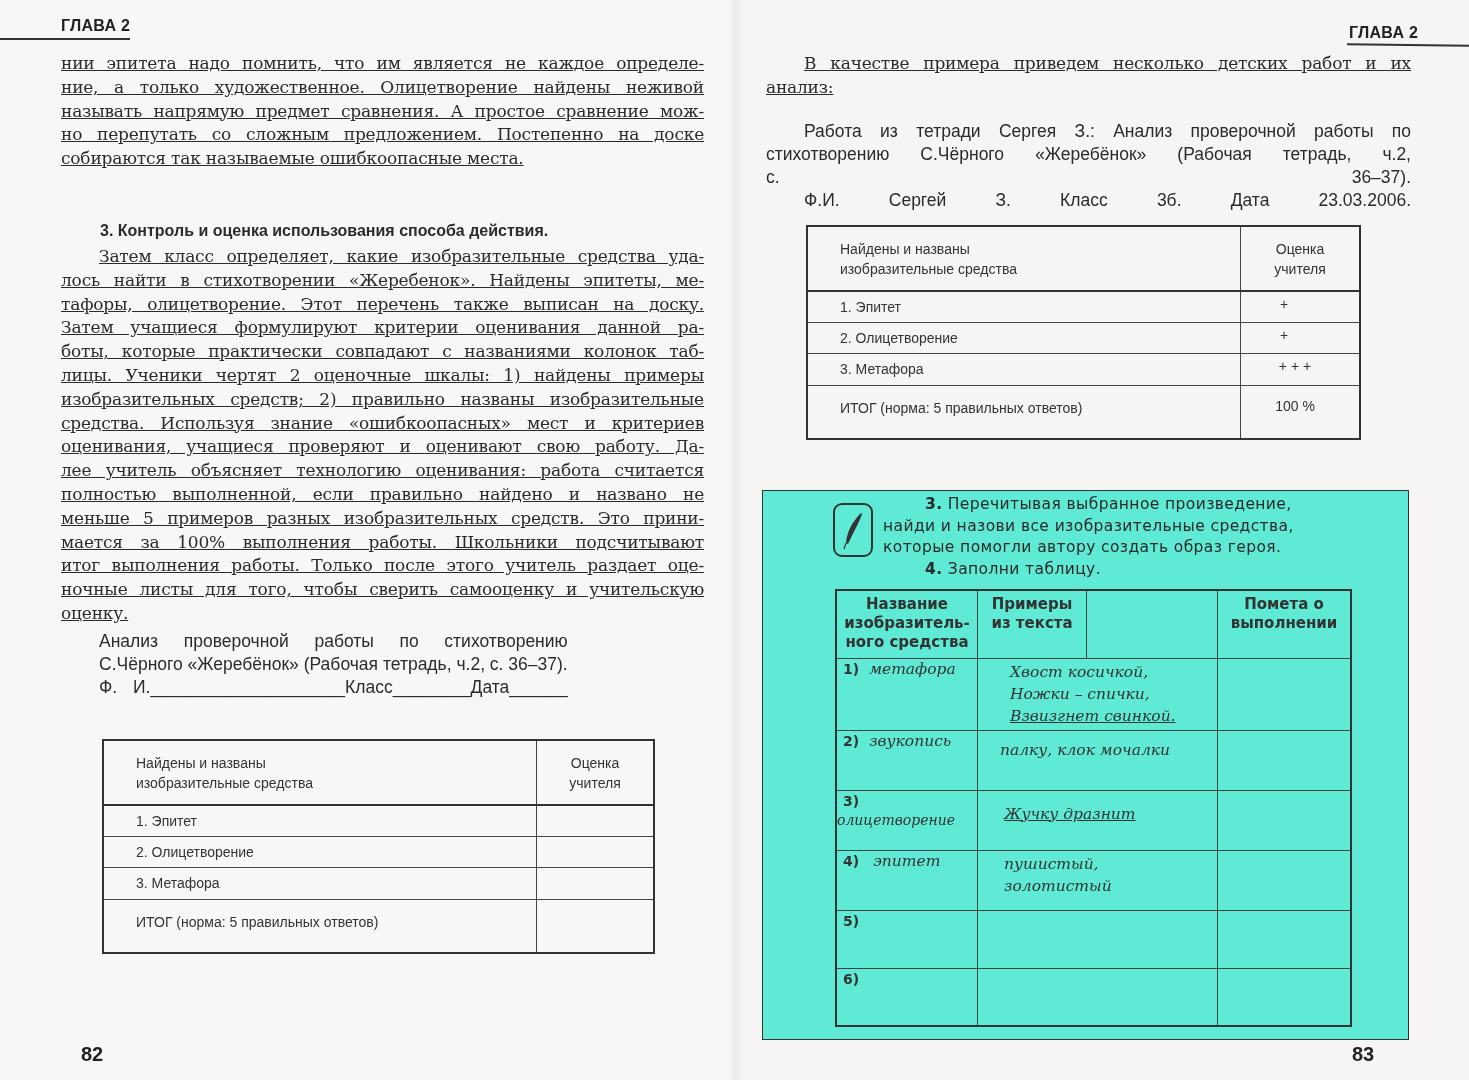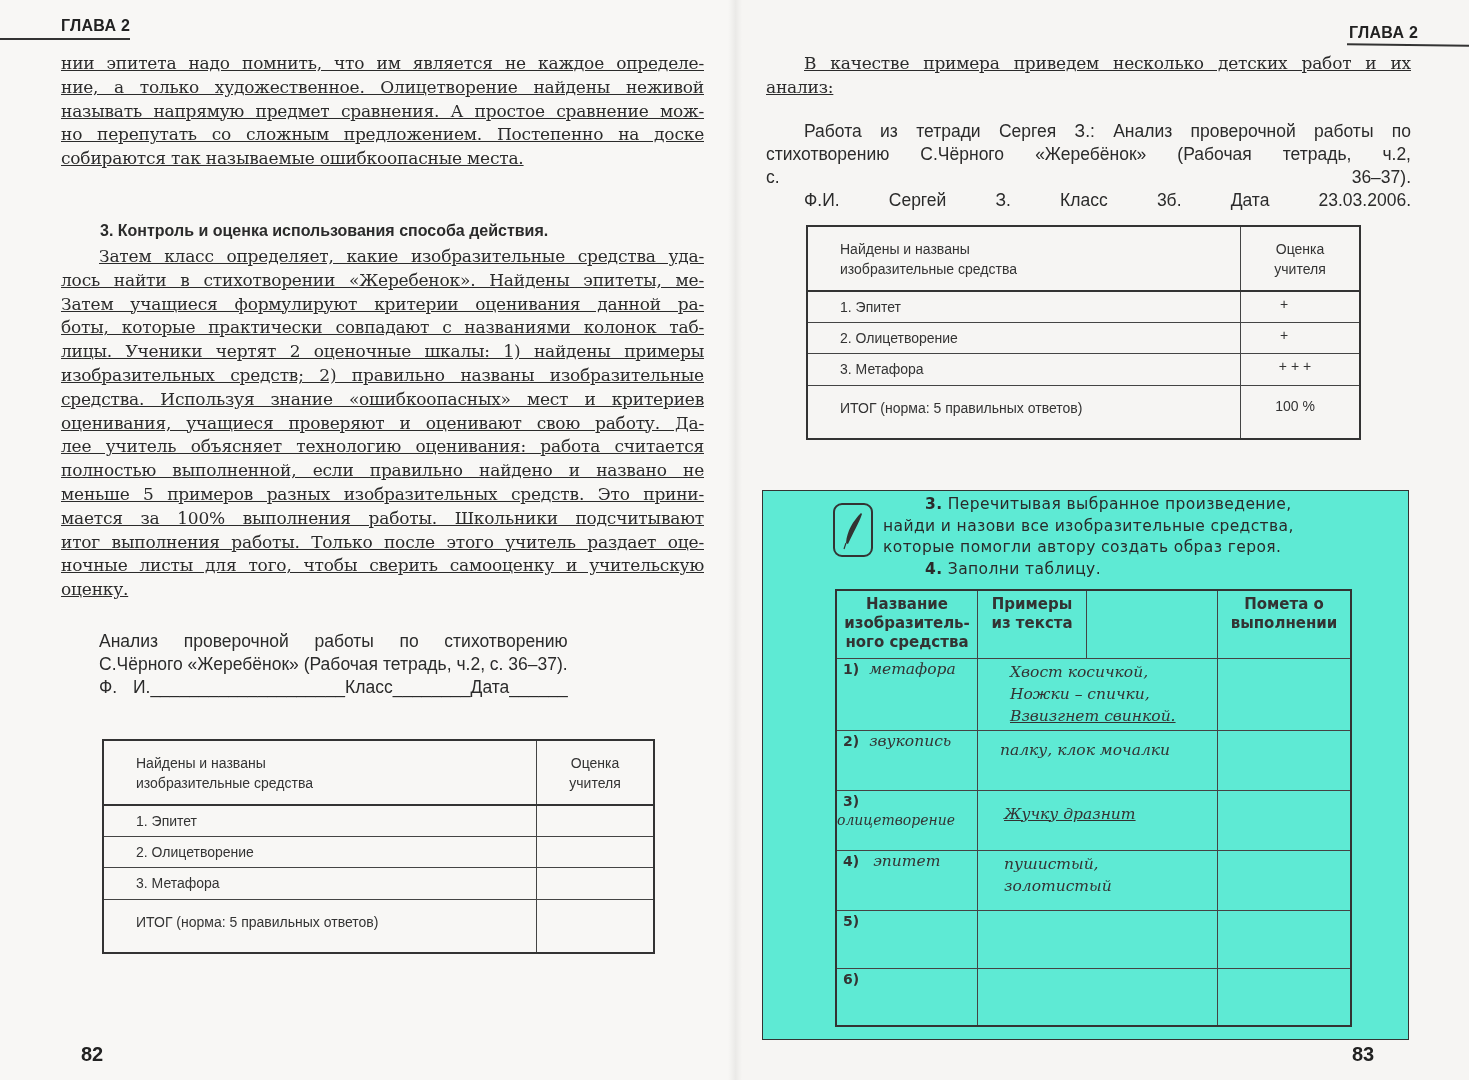--- a/index.html
+++ b/index.html
@@ -85,20 +85,21 @@
   <span class="ln">называть напрямую предмет сравнения. А простое сравнение мож-</span>
   <span class="ln">но перепутать со сложным предложением. Постепенно на доске</span>
   <span class="ln last">собираются так называемые ошибкоопасные места.</span>
 </div>
 
 <div id="left-h3" class="para sans">3. Контроль и оценка использования способа действия.</div>
 
 <div id="left-p2" class="para serif">
   <span class="ln" style="padding-left:38px">Затем класс определяет, какие изобразительные средства уда-</span>
   <span class="ln">лось найти в стихотворении «Жеребенок». Найдены эпитеты, ме-</span>
+  <span class="ln">тафоры, олицетворение. Этот перечень также выписан на доску.</span>
   <span class="ln">Затем учащиеся формулируют критерии оценивания данной ра-</span>
   <span class="ln">боты, которые практически совпадают с названиями колонок таб-</span>
   <span class="ln">лицы. Ученики чертят 2 оценочные шкалы: 1) найдены примеры</span>
   <span class="ln">изобразительных средств; 2) правильно названы изобразительные</span>
   <span class="ln">средства. Используя знание «ошибкоопасных» мест и критериев</span>
   <span class="ln">оценивания, учащиеся проверяют и оценивают свою работу. Да-</span>
   <span class="ln">лее учитель объясняет технологию оценивания: работа считается</span>
   <span class="ln">полностью выполненной, если правильно найдено и названо не</span>
   <span class="ln">меньше 5 примеров разных изобразительных средств. Это прини-</span>
   <span class="ln">мается за 100% выполнения работы. Школьники подсчитывают</span>

